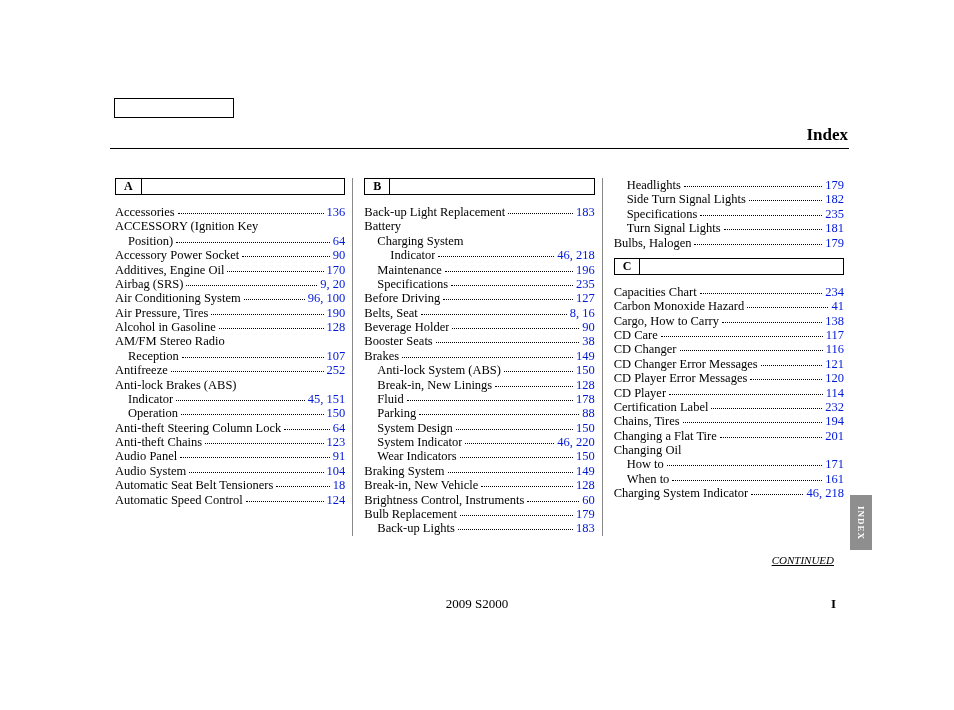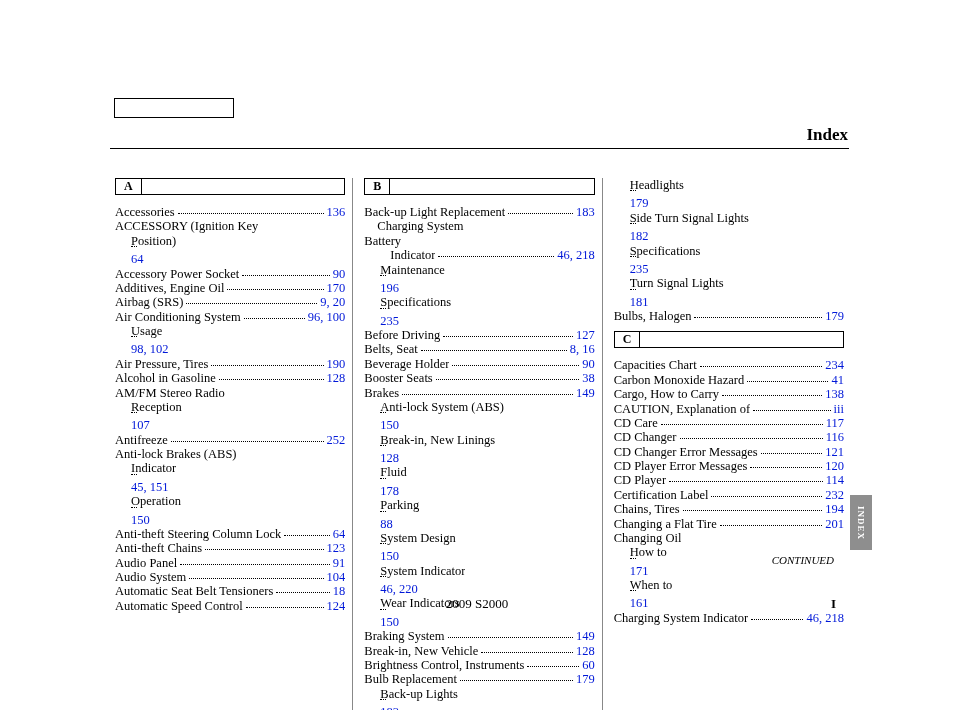--- a/index.html
+++ b/index.html
@@ -89,21 +89,21 @@
     flex: 1;
     border-bottom: 1px dotted #000;
     margin: 0 3px 3px 3px;
     min-width: 6px;
     transform: translateY(-2px);
   }
   .row .pg {
     color: #0018d8;
     flex-shrink: 0;
   }
-  .row.sub1 { padding-left: 13px; flex-direction: column; }
+  .row.sub1 { padding-left: 13px; }
   .row.sub2 { padding-left: 26px; }
   .side-tab {
     position: absolute;
     right: 82px;
     top: 495px;
     width: 22px;
     height: 55px;
     background: #8e8e8e;
     color: #fff;
     font-size: 9px;
@@ -115,20 +115,21 @@
     left:50%; top:50%;
     transform: translate(-50%,-50%) rotate(0deg);
     writing-mode: vertical-rl;
   }
   .continued {
     position:absolute;
     right:120px;
     top:554px;
     font-style: italic;
     font-size: 11px;
+    text-decoration: underline;
   }
   .footer-title {
     position:absolute;
     left:50%;
     transform:translateX(-50%);
     top:596px;
     font-size:13px;
   }
   .footer-pg {
     position:absolute;
@@ -177,25 +178,20 @@
           <div class="row">
             <span class="lbl">Airbag (SRS)</span>
             <span class="dots"></span>
             <span class="pg">9, 20</span>
           </div>
           <div class="row">
             <span class="lbl">Air Conditioning System</span>
             <span class="dots"></span>
             <span class="pg">96, 100</span>
           </div>
-          <div class="row sub1">
-            <span class="lbl">Usage</span>
-            <span class="dots"></span>
-            <span class="pg">98, 102</span>
-          </div>
           <div class="row">
             <span class="lbl">Air Pressure, Tires</span>
             <span class="dots"></span>
             <span class="pg">190</span>
           </div>
           <div class="row">
             <span class="lbl">Alcohol in Gasoline</span>
             <span class="dots"></span>
             <span class="pg">128</span>
           </div>
@@ -259,25 +255,25 @@
     </div>
 
     <div class="col mid">
       <div class="letter-box"><span class="lt">B</span></div>
       <div id="list2">
           <div class="row">
             <span class="lbl">Back-up Light Replacement</span>
             <span class="dots"></span>
             <span class="pg">183</span>
           </div>
+          <div class="row nolead">
+            <span class="lbl">Battery</span>
+          </div>
           <div class="row sub1 nolead">
             <span class="lbl">Charging System</span>
-          </div>
-          <div class="row nolead">
-            <span class="lbl">Battery</span>
           </div>
           <div class="row sub2">
             <span class="lbl">Indicator</span>
             <span class="dots"></span>
             <span class="pg">46, 218</span>
           </div>
           <div class="row sub1">
             <span class="lbl">Maintenance</span>
             <span class="dots"></span>
             <span class="pg">196</span>
@@ -413,25 +409,20 @@
           </div>
           <div class="row">
             <span class="lbl">Carbon Monoxide Hazard</span>
             <span class="dots"></span>
             <span class="pg">41</span>
           </div>
           <div class="row">
             <span class="lbl">Cargo, How to Carry</span>
             <span class="dots"></span>
             <span class="pg">138</span>
-          </div>
-          <div class="row">
-            <span class="lbl">CAUTION, Explanation of</span>
-            <span class="dots"></span>
-            <span class="pg">iii</span>
           </div>
           <div class="row">
             <span class="lbl">CD Care</span>
             <span class="dots"></span>
             <span class="pg">117</span>
           </div>
           <div class="row">
             <span class="lbl">CD Changer</span>
             <span class="dots"></span>
             <span class="pg">116</span>

